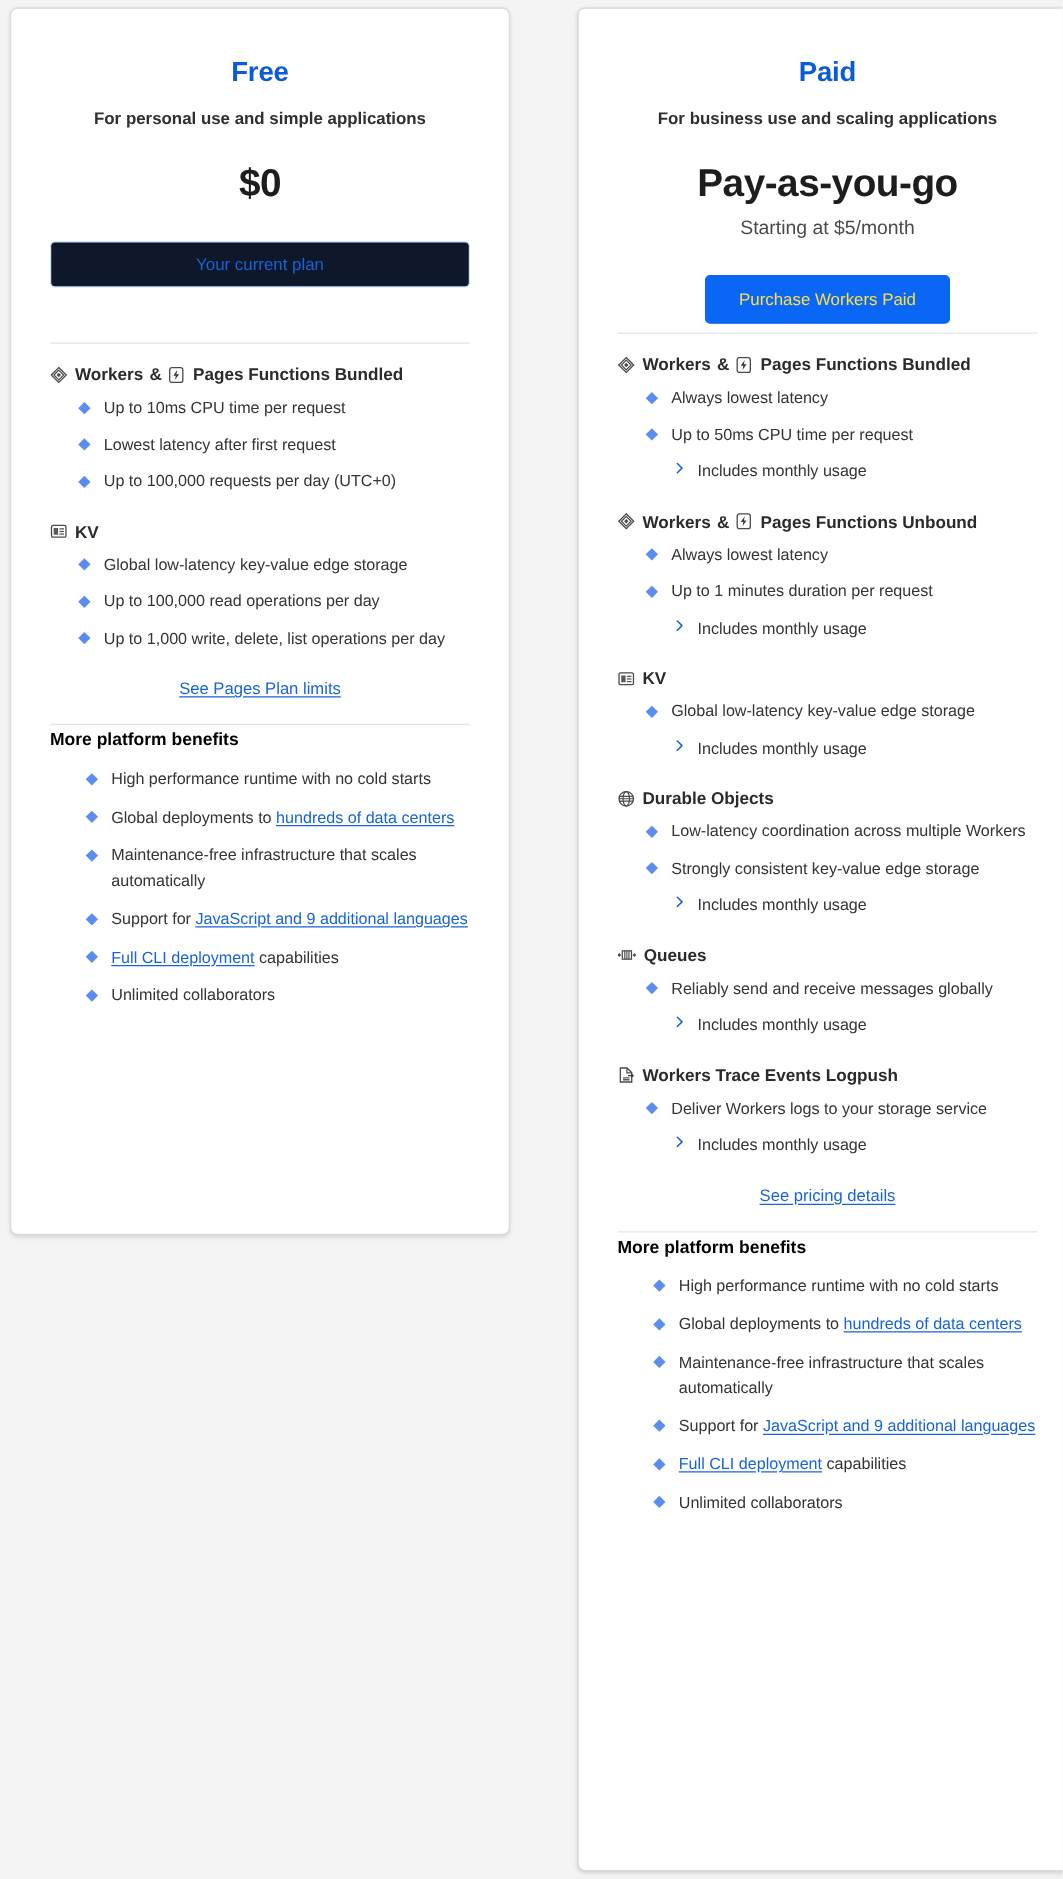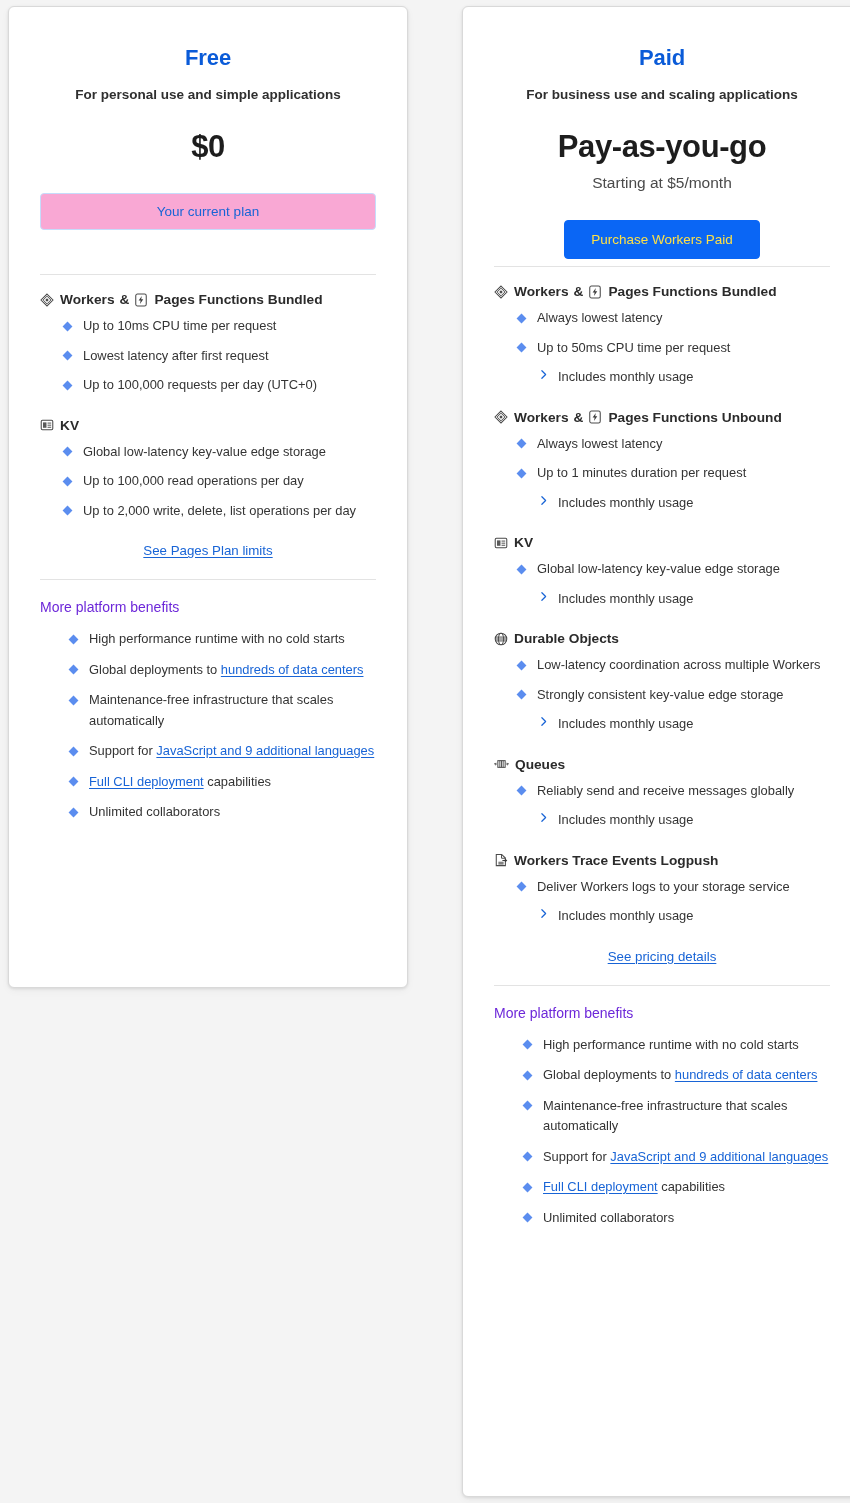--- a/index.html
+++ b/index.html
@@ -63,21 +63,21 @@
     margin-top: 9px;
   }
 
   
   .btn-row { margin-top: 28px; display: flex; justify-content: center; }
 
   .btn-current {
     width: 100%;
     padding: 10px 0;
     text-align: center;
-    background: #f9a8d4;
+    background: #0f172a;
     border: 1px solid #c6dcfb;
     border-radius: 4px;
     color: #1864d6;
     font-size: 13.5px;
     cursor: default;
   }
   .btn-primary {
     padding: 11px 26px;
     background: #0a66f5;
     border: 1px solid #0a66f5;
@@ -155,23 +155,23 @@
 
   .center-link {
     text-align: center;
     margin-top: 12px;
     margin-bottom: 21px;
     font-size: 13.3px;
   }
 
   .benefits-title {
     font-size: 14px;
-    font-weight: normal;
-    color: #6d28d9;
-    margin-top: 19px;
+    font-weight: bold;
+    color: #000000;
+    margin-top: 3px;
     margin-bottom: 14px;
   }
 
   ul.benefit-list { list-style: none; padding-left: 30px; }
   ul.benefit-list > li {
     position: relative;
     padding-left: 19px;
     font-size: 12.9px;
     line-height: 20.5px;
     color: #343434;
@@ -236,21 +236,21 @@
                   <rect x="8.6" y="5.2" width="4.2" height="1.2" fill="#5a5a5a"></rect>
                   <rect x="8.6" y="7.6" width="4.2" height="1.2" fill="#5a5a5a"></rect>
                   <rect x="8.6" y="10" width="4.2" height="1.2" fill="#5a5a5a"></rect>
                 </svg>
               </span>
               <span>KV</span>
             </div>
             <ul class="feat-list">
               <li><span class="bullet"></span><span>Global low-latency key-value edge storage</span></li>
               <li><span class="bullet"></span><span>Up to 100,000 read operations per day</span></li>
-              <li><span class="bullet"></span><span>Up to 2,000 write, delete, list operations per day</span></li>
+              <li><span class="bullet"></span><span>Up to 1,000 write, delete, list operations per day</span></li>
             </ul>
           </div>
         </div>
         <div class="center-link"><a class="lnk">See Pages Plan limits</a></div>
         <hr class="divider">
         <div class="benefits-title">More platform benefits</div>
         <ul class="benefit-list">
           <li><span class="bullet"></span><span>High performance runtime with no cold starts</span></li>
           <li><span class="bullet"></span><span>Global deployments to </span><a class="lnk">hundreds of data centers</a></li>
           <li><span class="bullet"></span><span>Maintenance-free infrastructure that scales automatically</span></li>

